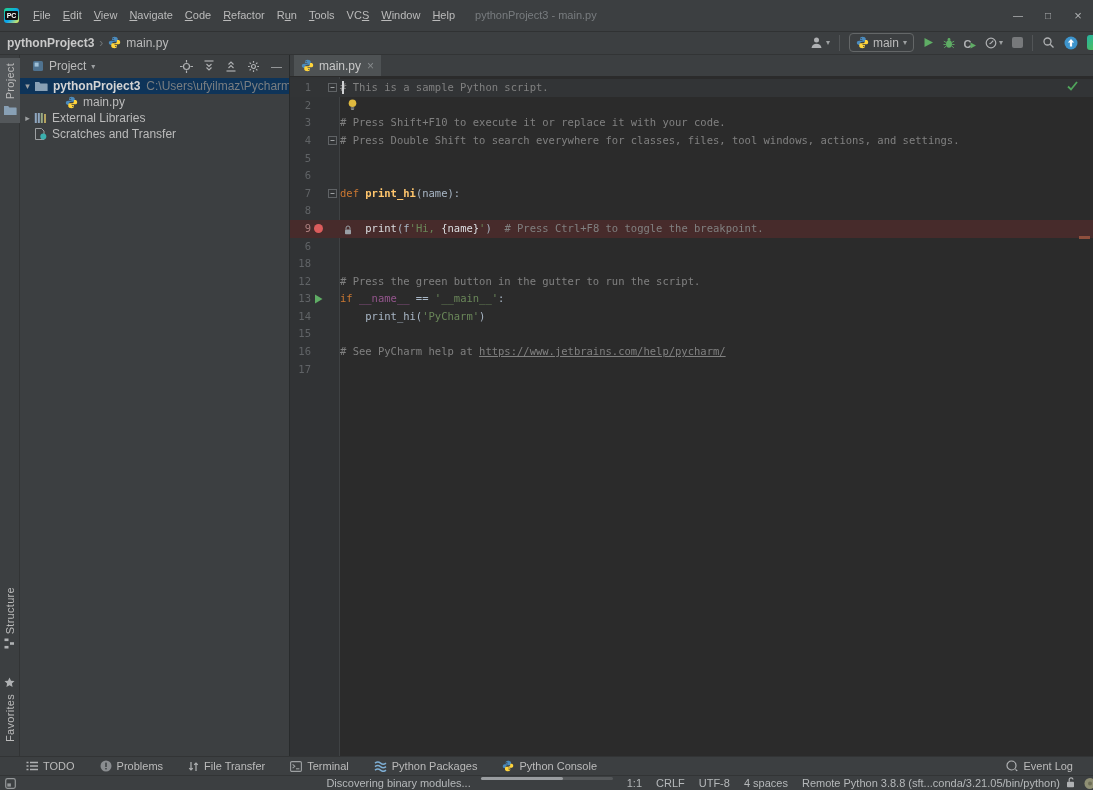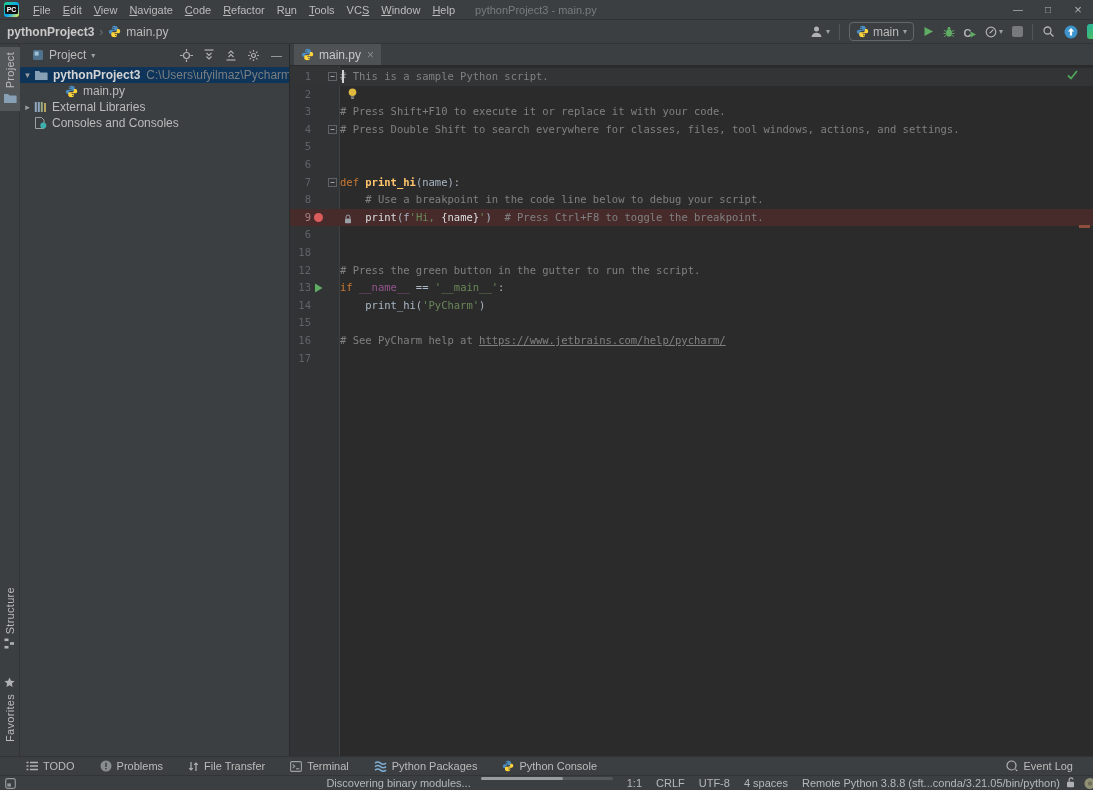--- a/index.html
+++ b/index.html
@@ -1,21 +1,21 @@
 <!DOCTYPE html>
 <html><head>
 <meta charset="utf-8">
 <style>
   *{box-sizing:border-box;margin:0;padding:0}
   html,body{width:1093px;height:790px;overflow:hidden;background:#3c3f41;
     font-family:"Liberation Sans",sans-serif;-webkit-font-smoothing:antialiased;position:relative}
   .app{width:1093px;height:790px;display:flex;flex-direction:column;position:relative}
 
   
-  .titlebar{height:20px;display:flex;align-items:center;background:#3c3f41;border-bottom:1px solid #303233}
+  .titlebar{height:32px;display:flex;align-items:center;background:#3c3f41;border-bottom:1px solid #303233}
   .pclogo{width:15px;height:15px;margin-left:4px;border-radius:3px;flex:none;
     background:linear-gradient(135deg,#21d789 0%,#07a3f2 55%,#fcf84a 100%);
     display:flex;align-items:center;justify-content:center}
   .pclogo b{font-size:7px;font-weight:bold;color:#fff;background:#111;padding:1px 2px;border-radius:1px;line-height:1}
   .menubar{display:flex;align-items:center;margin-left:8px}
   .menu-item{font-size:11px;color:#bbbbbb;padding:0 6px;cursor:default}
   .menu-item u{text-decoration:underline;text-underline-offset:1px}
   .wtitle{font-size:11px;color:#787c7f;margin-left:14px;white-space:nowrap}
   .win-controls{margin-left:auto;display:flex;height:20px}
   .win-btn{width:30px;height:20px;display:flex;align-items:center;justify-content:center;color:#afb1b3;font-size:10px}
@@ -337,21 +337,21 @@
             <span class="tree-label">External Libraries</span>
           </div>
           <div class="tree-row" style="padding-left: 2px;">
             <span class="chev"></span>
             <span class="ticon">
               <svg width="13" height="12">
                 <path d="M1.5 0.5h6l2.5 2.5v8.5H1.5z" fill="none" stroke="#9da0a2"></path>
                 <circle cx="9.3" cy="8.6" r="3" fill="#3bb0ae"></circle>
               </svg>
             </span>
-            <span class="tree-label">Consoles and Consoles</span>
+            <span class="tree-label">Scratches and Transfer</span>
           </div>
         </div>
     </div>
 
     <div class="editor">
       <div class="tabbar">
         <div class="tab">
           <span style="display:flex" data-icon="python">
               <svg width="13" height="13" viewBox="0 0 16 16">
                 <path fill="#4b8bbe" d="M8 1C5.9 1 5 2 5 3.4V5h3v.7H3.8C2.2 5.7 1 6.6 1 8.4S2.2 11 3.8 11H5V9.3C5 7.9 6.2 7 7.6 7h2.6C11.3 7 12 6.2 12 5.1V3.4C12 2 10.1 1 8 1zM6.4 2.4a.8.8 0 110 1.6.8.8 0 010-1.6z"></path>
@@ -445,21 +445,21 @@
                 </span>
               </span>
               <span class="codetext"><span class="seg kw">def </span><span class="seg fn">print_hi</span><span class="seg pl">(name):</span></span>
             </div>
             <div class="code-line">
               <span class="gut">
                 <span class="num">8</span>
                 <span class="gslot"></span>
                 <span class="fslot"></span>
               </span>
-              <span class="codetext"><span class="seg pl">    </span><span class="seg com"># Use a breakpoint in the code line below to debug your script.</span></span>
+              <span class="codetext"><span class="seg pl">    </span></span>
             </div>
             <div class="code-line bp">
               <span class="gut">
                 <span class="num numbp">9</span>
                 <span class="gslot">
                   <span class="bpdot"></span>
                 </span>
                 <span class="fslot"></span>
               </span>
               <span class="codetext"><span class="ov-lock"><svg width="8" height="10">

